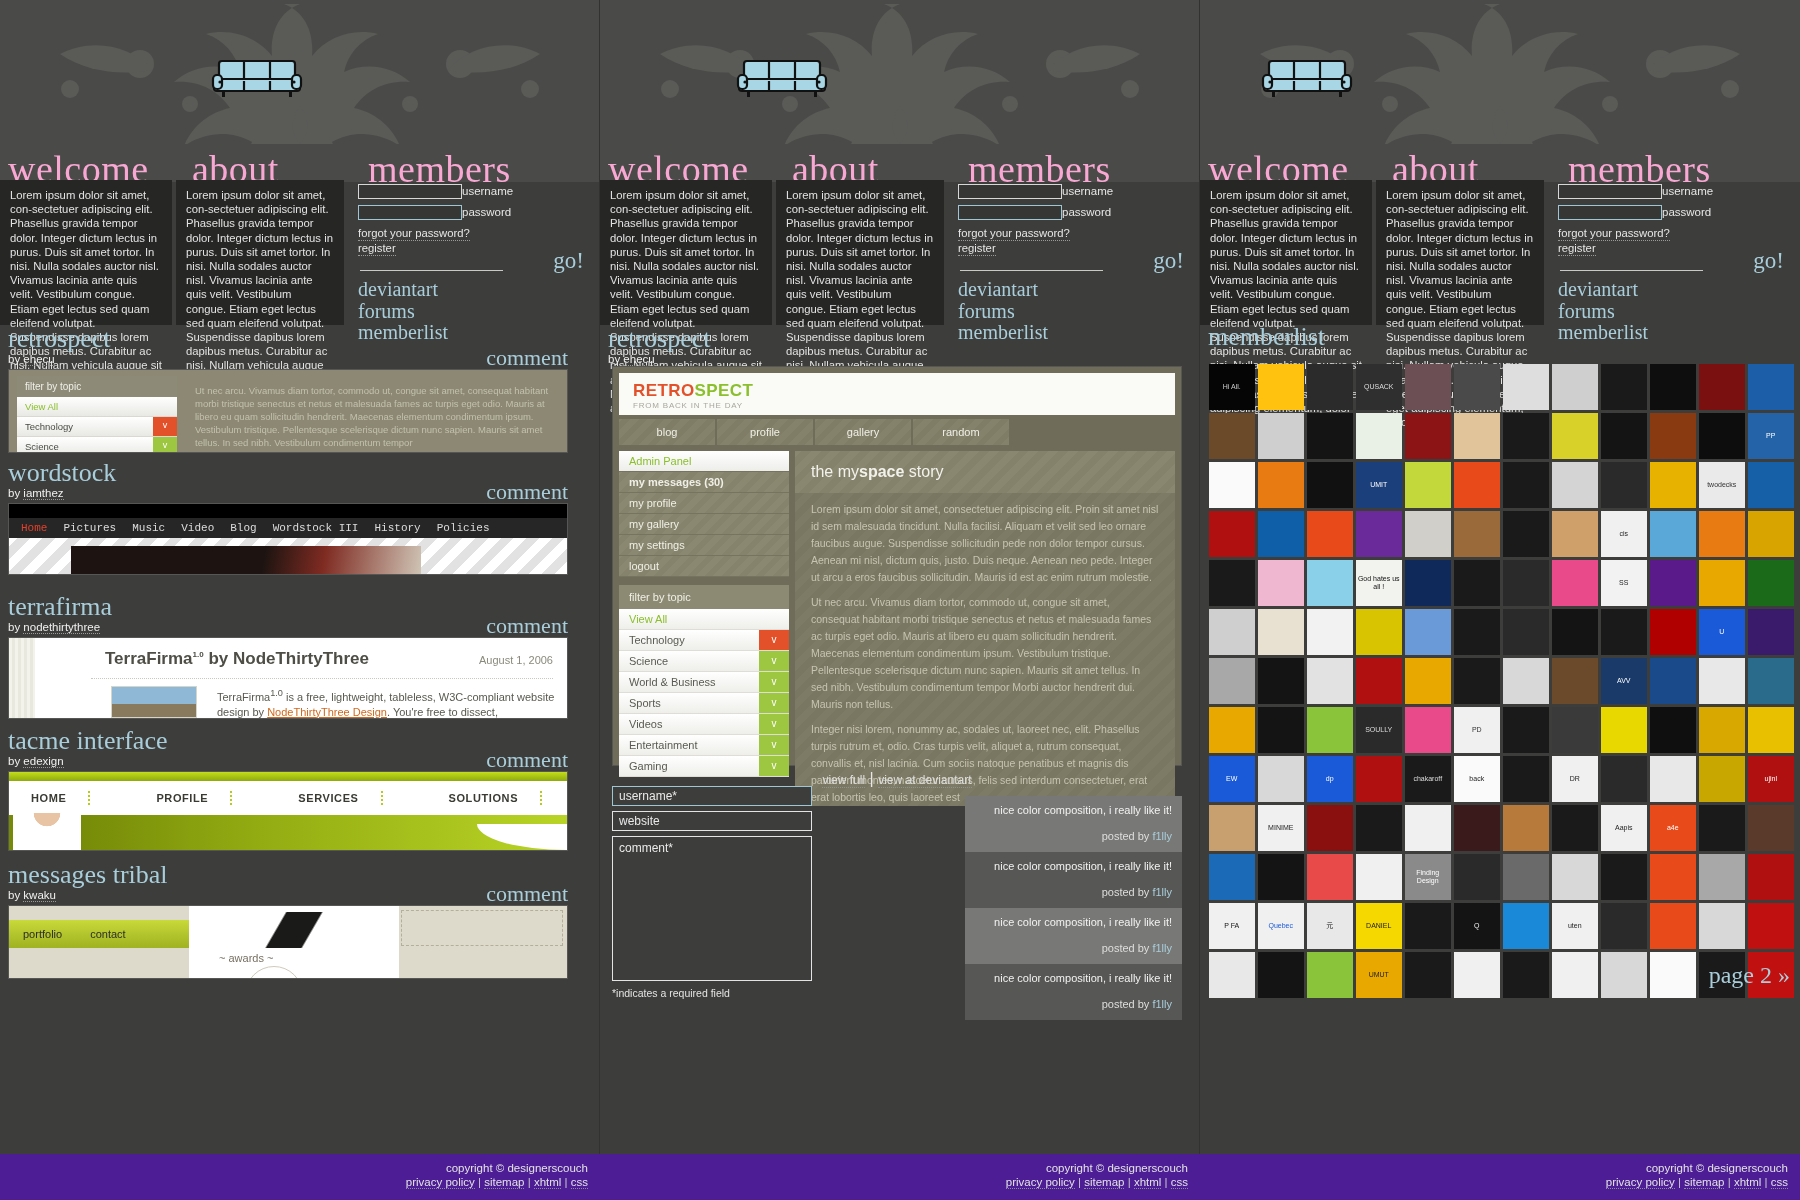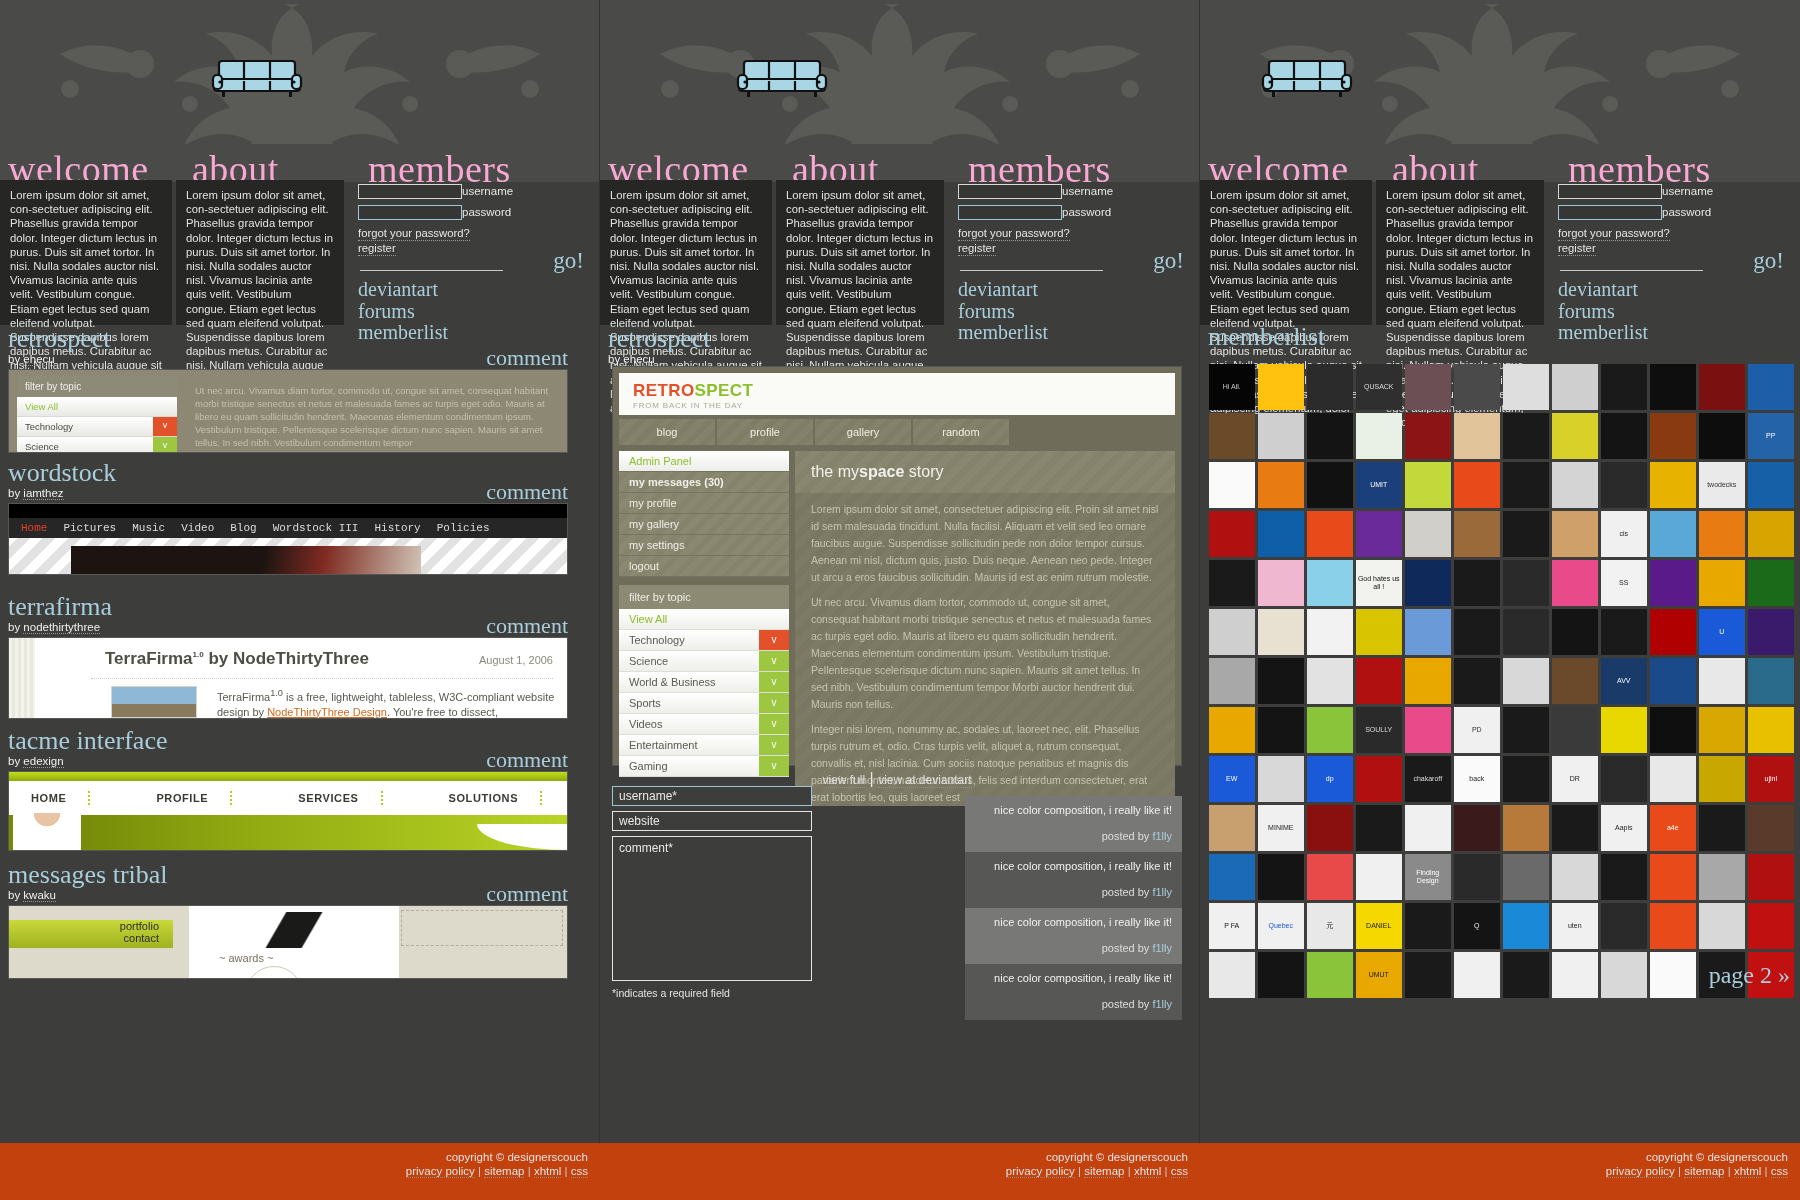--- a/index.html
+++ b/index.html
@@ -139,22 +139,22 @@
   .tc-nav div { font-size:11px; font-weight:bold; color:#3a3a33; padding:0 22px 0 22px; letter-spacing:.6px; }
   .tc-sep { width:1px; height:14px; border-left:2px dotted #b4cc22; }
   .tc-hero { height:35px; background:linear-gradient(90deg,#768a08 0 12%,#93ac12 45%,#b9d426 100%); position:relative; }
   .tc-person { position:absolute; left:4px; top:-2px; width:68px; height:37px;
     background:radial-gradient(circle at 50% 0,#e8c4a4 0 26%,#fff 27% 100%); }
   .tc-curve { position:absolute; right:0; top:9px; width:90px; height:26px;
     background:#fff; border-bottom-left-radius:90px 26px; }
 
   
   .pt { height:72px; background:#dedacb; position:relative; }
-  .pt-nav { position:absolute; left:0; top:14px; height:28px; width:164px;
-     background:linear-gradient(#c8d93a,#9fb220); display:flex; align-items:flex-end;flex-direction:column; }
+  .pt-nav { position:absolute; left:0; top:14px; height:28px; width:180px;
+     background:linear-gradient(#c8d93a,#9fb220); display:flex; align-items:center; }
   .pt-nav div { font-size:11px; color:#2e2e26; padding:0 14px; }
   .pt-white { position:absolute; left:180px; top:0; width:210px; bottom:0; background:#fff; }
   .pt-swoosh { position:absolute; left:196px; top:6px; width:180px; height:36px;
     background:linear-gradient(120deg,transparent 0 40%,#1a1a18 41% 58%,transparent 59%); }
   .pt-awards { position:absolute; left:210px; top:46px; font-size:11px; color:#777062; }
   .pt-circle { position:absolute; left:236px; top:60px; width:58px; height:58px;
     border:1px solid #cfcabb; border-radius:50%; }
   .pt-dash { position:absolute; left:392px; top:4px; right:4px; height:36px; border:1px dashed #b4ae9c; }
 
   
@@ -214,21 +214,21 @@
     font-family:"Liberation Serif", serif; font-size:26px; color:#a9cedb; }
   .grid { position:absolute; left:9px; top:364px; width:584px;
     display:grid; grid-template-columns:repeat(12,45.5px); gap:3.5px; }
   .av { width:45.5px; height:45.5px; overflow:hidden; position:relative;
         font-size:7px; color:#fff; display:flex; align-items:center; justify-content:center;
         text-align:center; line-height:8px; }
   .pg { position:absolute; right:10px; top:962px;
     font-family:"Liberation Serif", serif; font-size:24px; color:#a9cedb; }
 
   
-  .footer { position:absolute; left:0; bottom:0; width:1800px; height:57px; background:#c2410c; }
+  .footer { position:absolute; left:0; bottom:0; width:1800px; height:46px; background:#4c1d95; }
   .fcol { position:absolute; top:8px; width:600px; text-align:right; padding-right:12px; font-size:11.5px; }
   .fcol .c1 { color:#e3e3e3; }
   .fcol .c2 { margin-top:2px; }
   .fcol .c2 span { color:#e3e3e3; border-bottom:1px dotted #8d8d8a; }
   .fcol .c2 i { font-style:normal; color:#c8c8c8; border:0; }
 
   .divider { position:absolute; top:0; width:1px; height:1200px; background:#323230; }
 </style>
 </head>
 <body>

